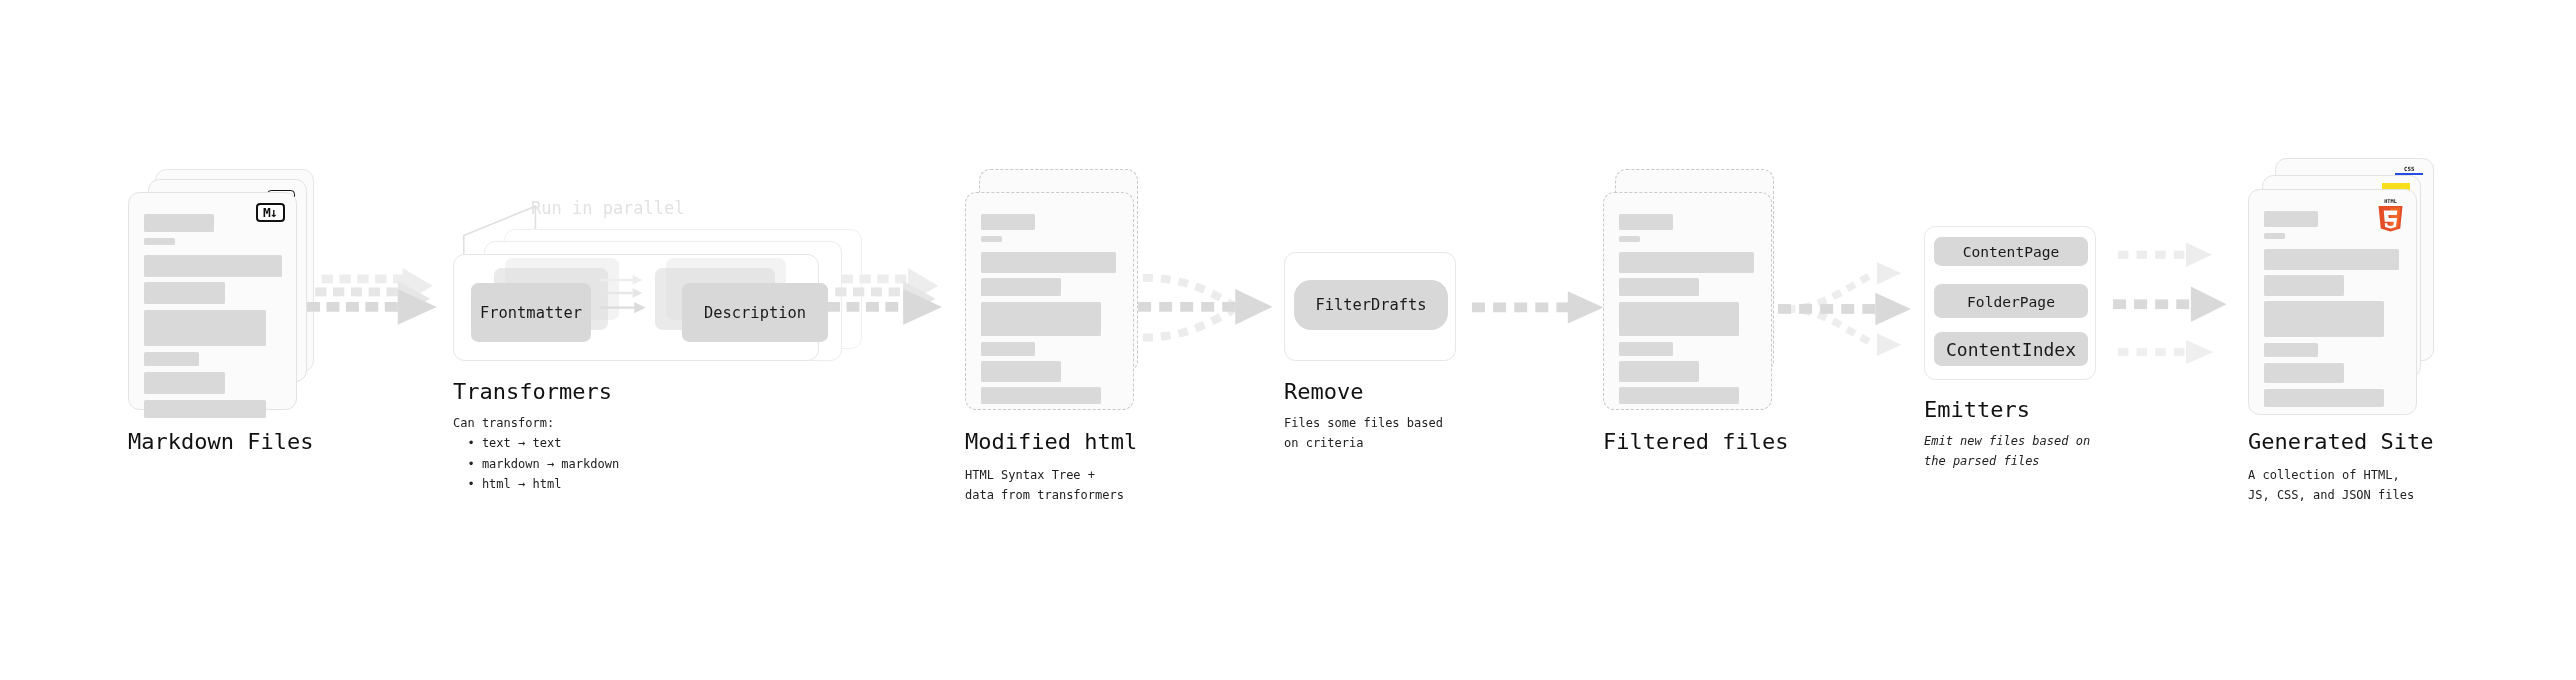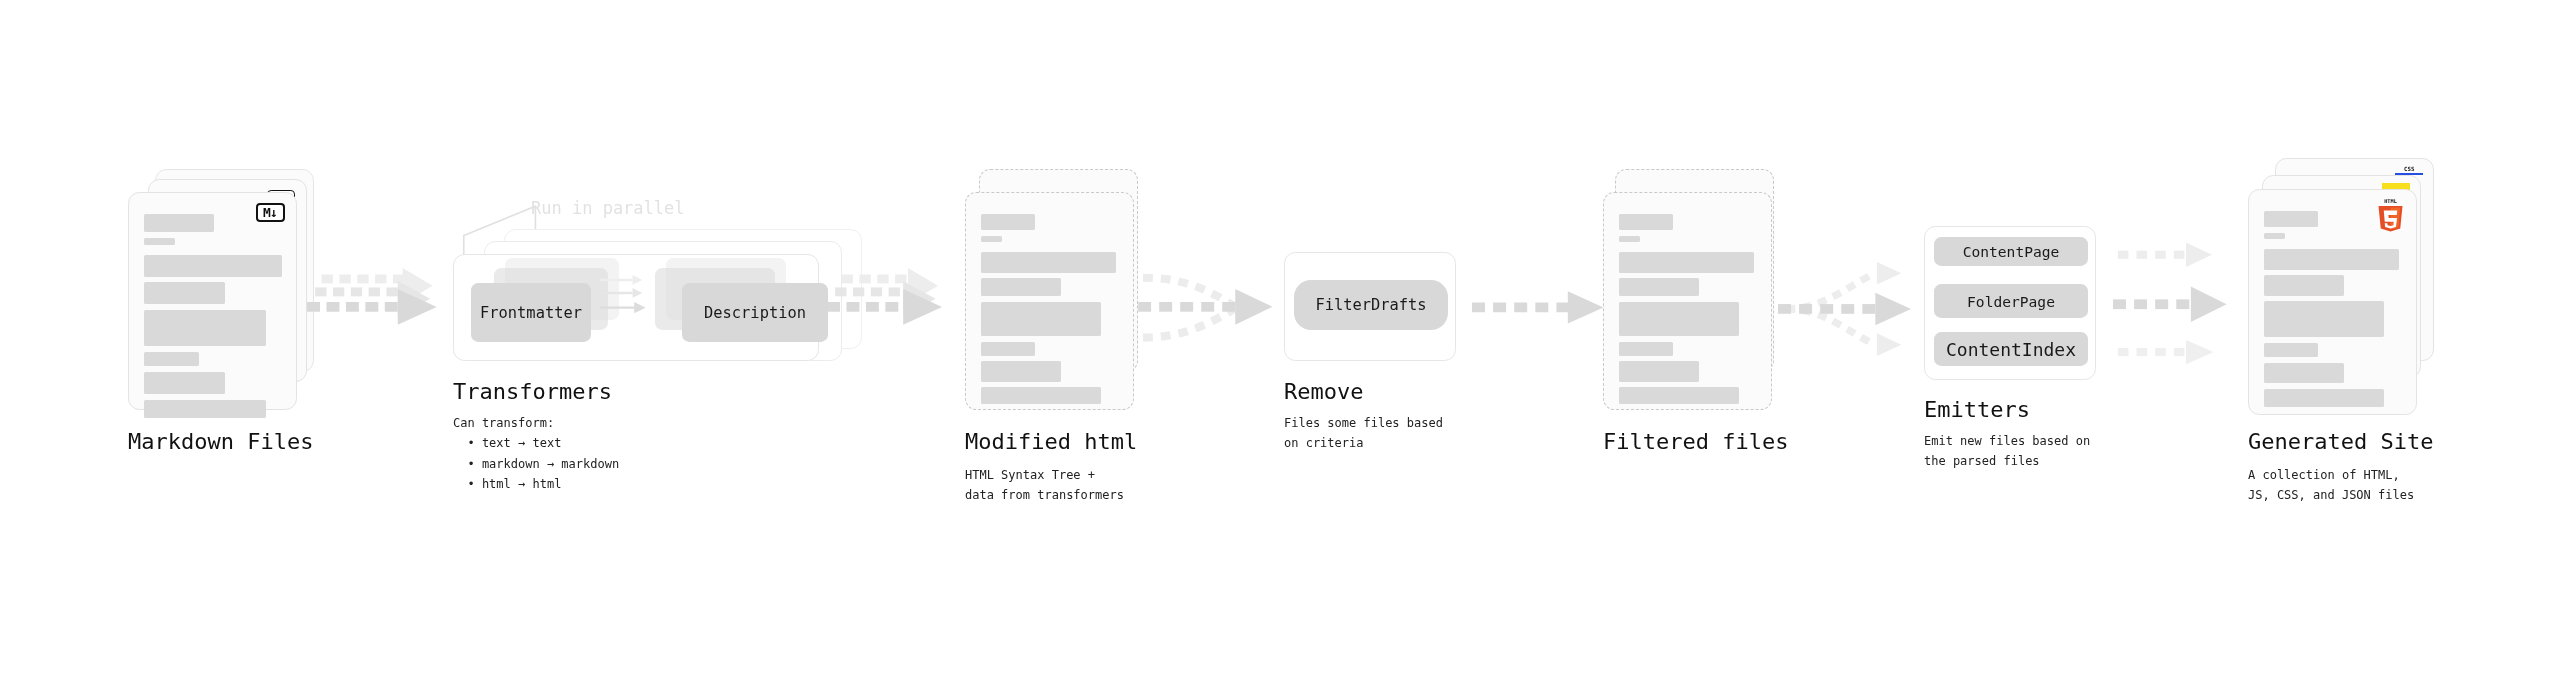--- a/index.html
+++ b/index.html
@@ -307,21 +307,21 @@
     <div class="chip" style="left:1934px;top:237px;width:154px;height:29px;font-size:14.6px;">
       <span>ContentPage</span>
     </div>
     <div class="chip" style="left:1934px;top:284px;width:154px;height:34px;font-size:14.6px;">
       <span>FolderPage</span>
     </div>
     <div class="chip" style="left:1934px;top:332px;width:154px;height:34px;font-size:18px;">
       <span>ContentIndex</span>
     </div>
     <div class="title" style="left:1924px;top:397px;">Emitters</div>
-    <div class="desc" style="left:1924px;top:431px;">Emit new files based on
+    <div class="desc" style="left:1924px;top:431px;font-style:italic;">Emit new files based on
 the parsed files</div>
   </div>
 
   <div class="arrowwrap" style="left:2113px;top:228px;width:146px;height:146px;">
     <svg width="146" height="146" viewBox="0 0 180 180">
       <g fill="#ededed">
         <rect x="6" y="28" width="13" height="10"></rect>
           <rect x="29" y="28" width="13" height="10"></rect>
         <rect x="52" y="28" width="13" height="10"></rect>
           <rect x="75" y="28" width="13" height="10"></rect>

